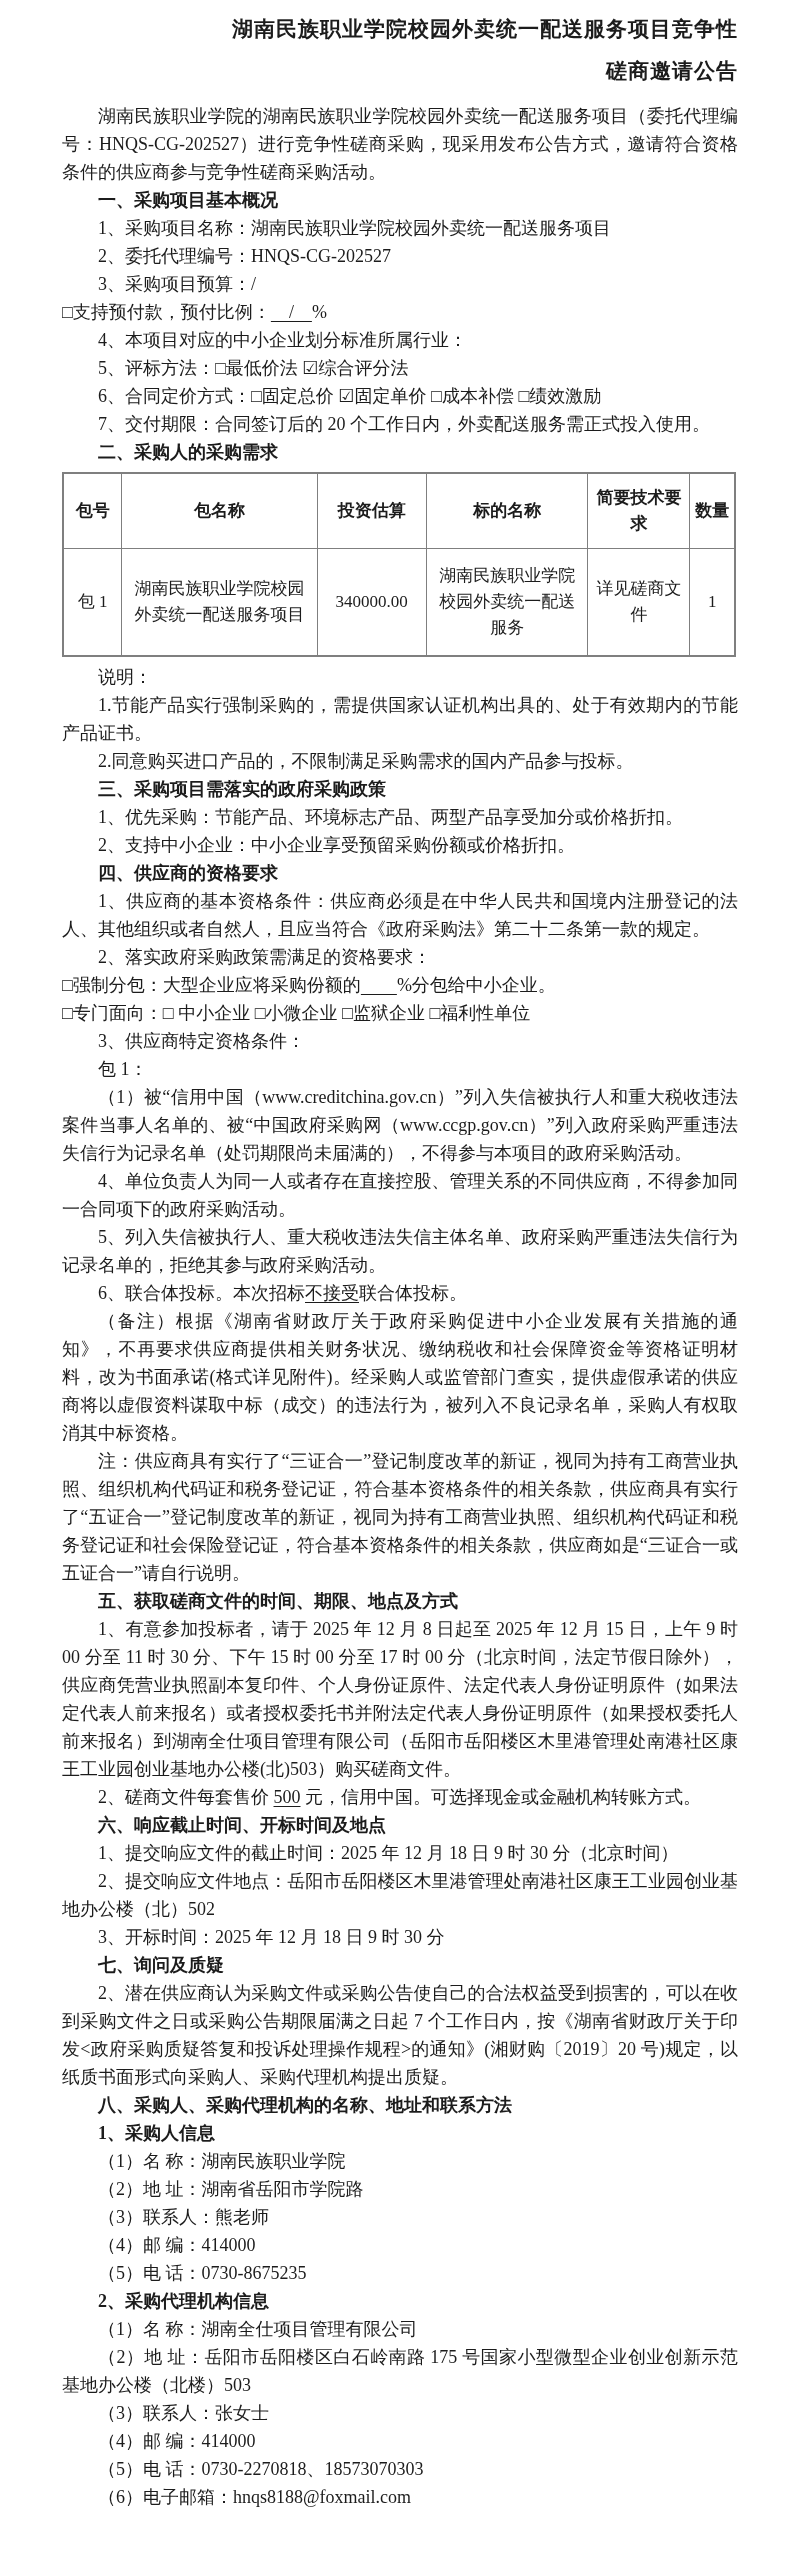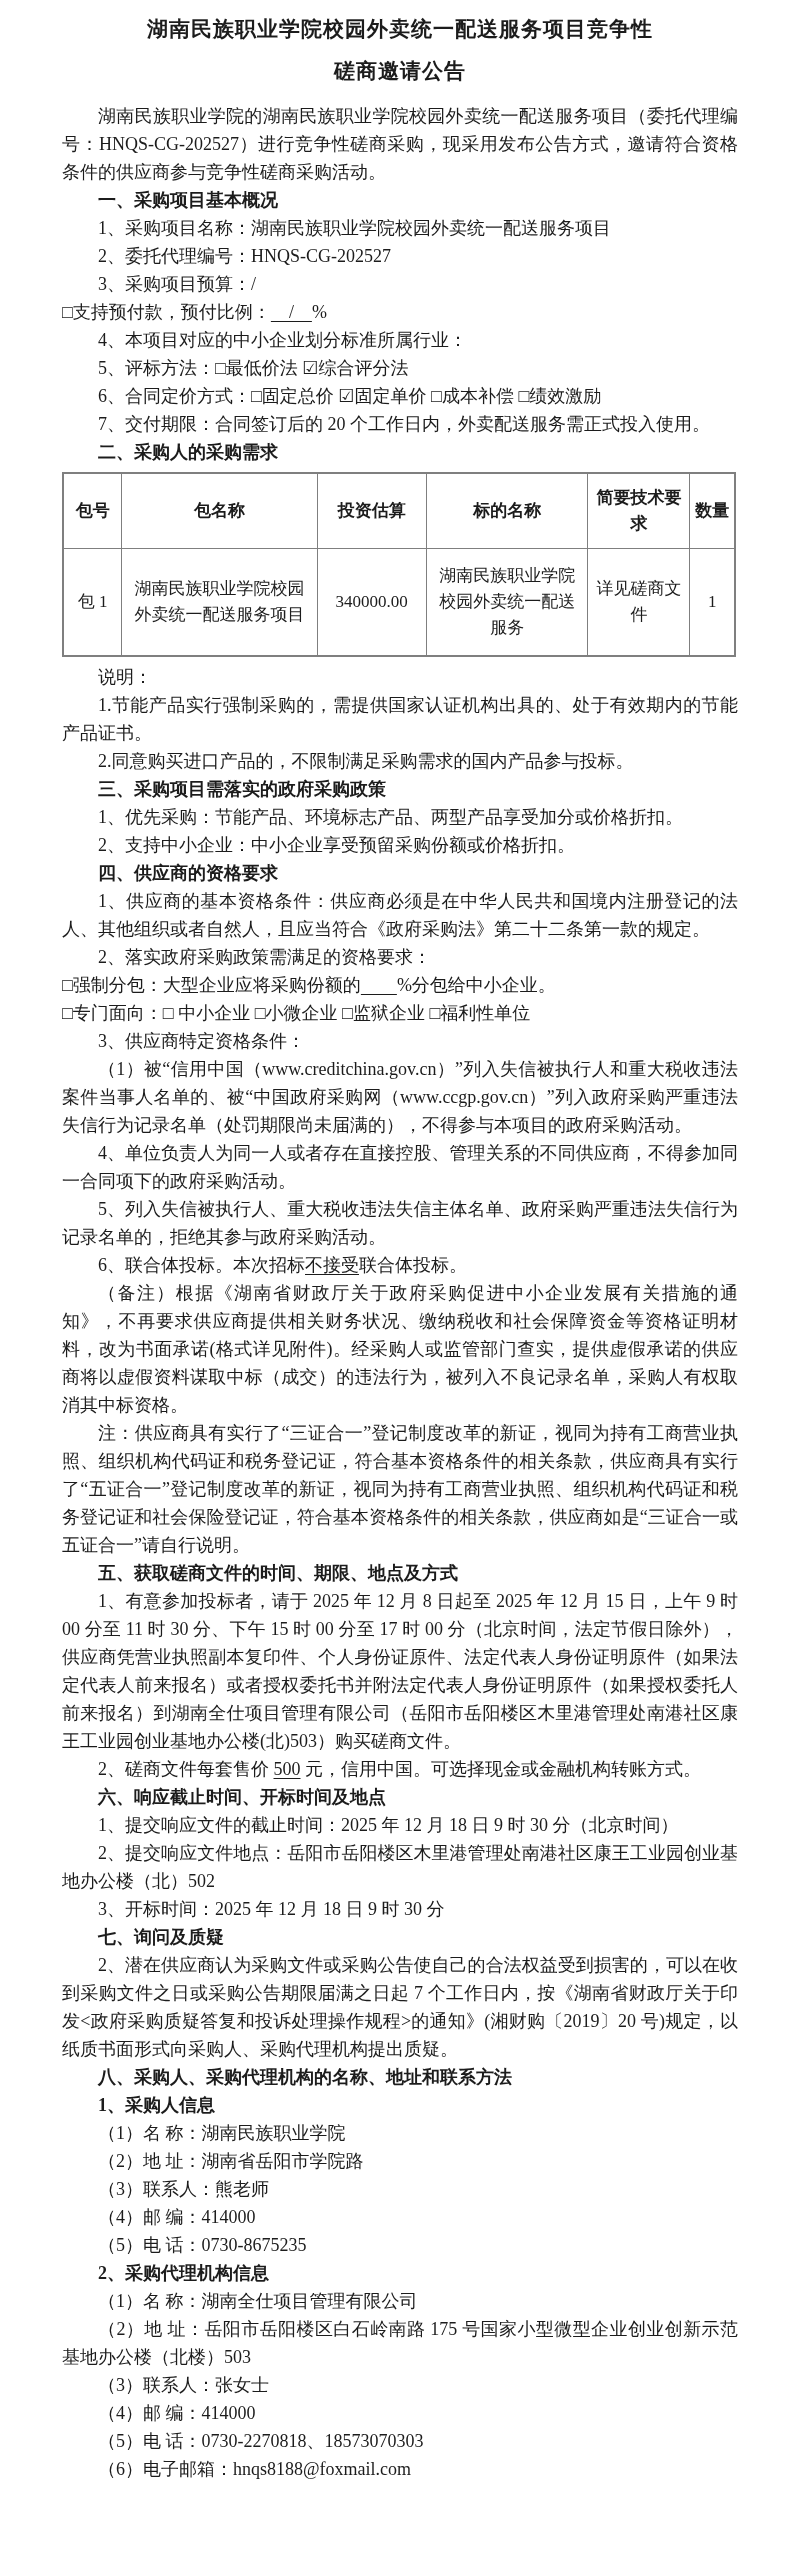--- a/index.html
+++ b/index.html
@@ -9,21 +9,21 @@
     color:#1c1c1c;
   }
   .page{
     box-sizing:border-box;
     width:800px;
     min-height:2558px;
     padding:8px 62px 24px 62px;
     background:#ffffff;
   }
   .title{
-    text-align:center;
+    text-align:right;
     font-size:21px;
     font-weight:bold;
     line-height:42px;
     margin:0 0 10px 0;
     letter-spacing:1px;
   }
   .para{
     margin:0;
     font-size:18px;
     line-height:28px;
@@ -115,20 +115,21 @@
       <p class="para p"><span>2.同意购买进口产品的，不限制满足采购需求的国内产品参与投标。</span></p>
       <p class="para h"><span>三、采购项目需落实的政府采购政策</span></p>
       <p class="para p"><span>1、优先采购：节能产品、环境标志产品、两型产品享受加分或价格折扣。</span></p>
       <p class="para p"><span>2、支持中小企业：中小企业享受预留采购份额或价格折扣。</span></p>
       <p class="para h"><span>四、供应商的资格要求</span></p>
       <p class="para p"><span>1、供应商的基本资格条件：供应商必须是在中华人民共和国境内注册登记的法人、其他组织或者自然人，且应当符合《政府采购法》第二十二条第一款的规定。</span></p>
       <p class="para p"><span>2、落实政府采购政策需满足的资格要求：</span></p>
       <p class="para f"><span>□强制分包：大型企业应将采购份额的</span><span class="u">　　</span><span>%分包给中小企业。</span></p>
       <p class="para f"><span>□专门面向：□ 中小企业 □小微企业 □监狱企业 □福利性单位</span></p>
       <p class="para p"><span>3、供应商特定资格条件：</span></p>
+      <p class="para p"><span>包 1：</span></p>
       <p class="para p"><span>（1）被“信用中国（www.creditchina.gov.cn）”列入失信被执行人和重大税收违法案件当事人名单的、被“中国政府采购网（www.ccgp.gov.cn）”列入政府采购严重违法失信行为记录名单（处罚期限尚未届满的），不得参与本项目的政府采购活动。</span></p>
       <p class="para p"><span>4、单位负责人为同一人或者存在直接控股、管理关系的不同供应商，不得参加同一合同项下的政府采购活动。</span></p>
       <p class="para p"><span>5、列入失信被执行人、重大税收违法失信主体名单、政府采购严重违法失信行为记录名单的，拒绝其参与政府采购活动。</span></p>
       <p class="para p"><span>6、联合体投标。本次招标</span><span class="u">不接受</span><span>联合体投标。</span></p>
       <p class="para p"><span>（备注）根据《湖南省财政厅关于政府采购促进中小企业发展有关措施的通知》，不再要求供应商提供相关财务状况、缴纳税收和社会保障资金等资格证明材料，改为书面承诺(格式详见附件)。经采购人或监管部门查实，提供虚假承诺的供应商将以虚假资料谋取中标（成交）的违法行为，被列入不良记录名单，采购人有权取消其中标资格。</span></p>
       <p class="para p"><span>注：供应商具有实行了“三证合一”登记制度改革的新证，视同为持有工商营业执照、组织机构代码证和税务登记证，符合基本资格条件的相关条款，供应商具有实行了“五证合一”登记制度改革的新证，视同为持有工商营业执照、组织机构代码证和税务登记证和社会保险登记证，符合基本资格条件的相关条款，供应商如是“三证合一或五证合一”请自行说明。</span></p>
       <p class="para h"><span>五、获取磋商文件的时间、期限、地点及方式</span></p>
       <p class="para p"><span>1、有意参加投标者，请于 2025 年 12 月 8 日起至 2025 年 12 月 15 日，上午 9 时 00 分至 11 时 30 分、下午 15 时 00 分至 17 时 00 分（北京时间，法定节假日除外），供应商凭营业执照副本复印件、个人身份证原件、法定代表人身份证明原件（如果法定代表人前来报名）或者授权委托书并附法定代表人身份证明原件（如果授权委托人前来报名）到湖南全仕项目管理有限公司（岳阳市岳阳楼区木里港管理处南港社区康王工业园创业基地办公楼(北)503）购买磋商文件。</span></p>
       <p class="para p"><span>2、磋商文件每套售价 </span><span class="u">500</span><span> 元，信用中国。可选择现金或金融机构转账方式。</span></p>
       <p class="para h"><span>六、响应截止时间、开标时间及地点</span></p>

